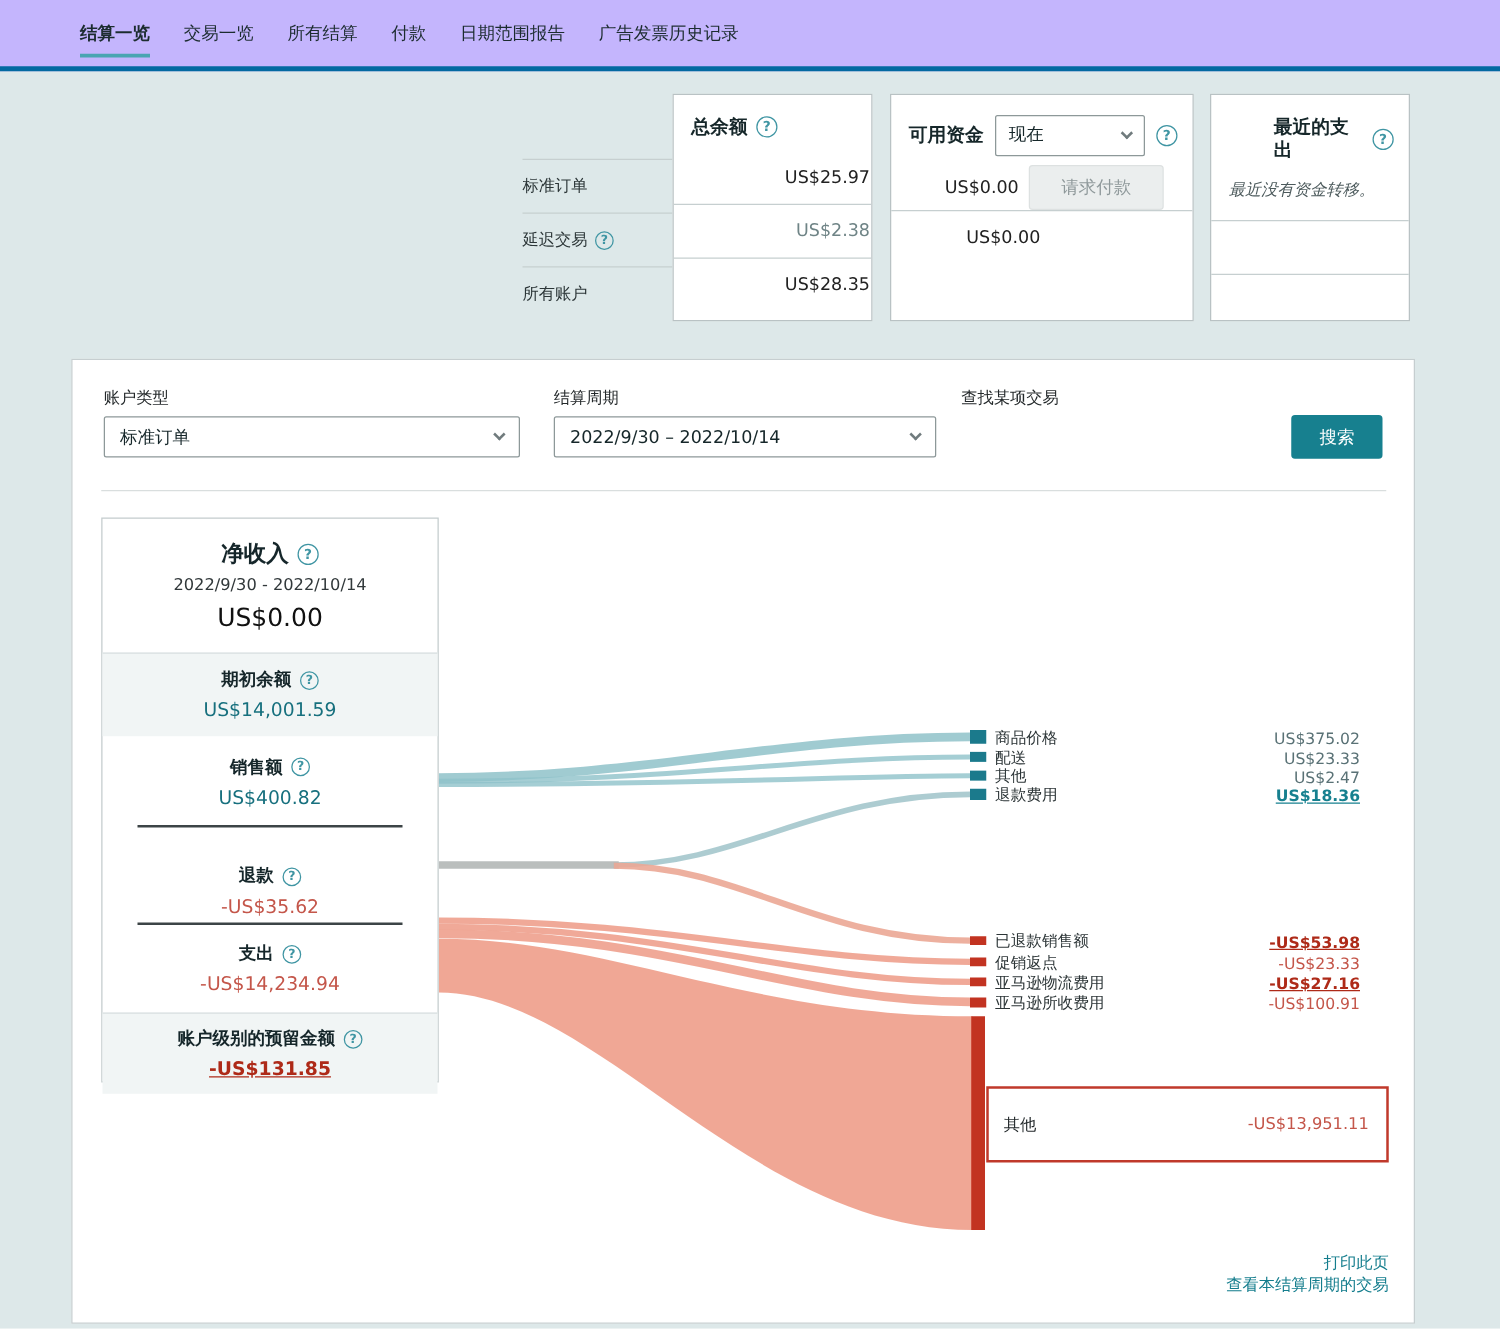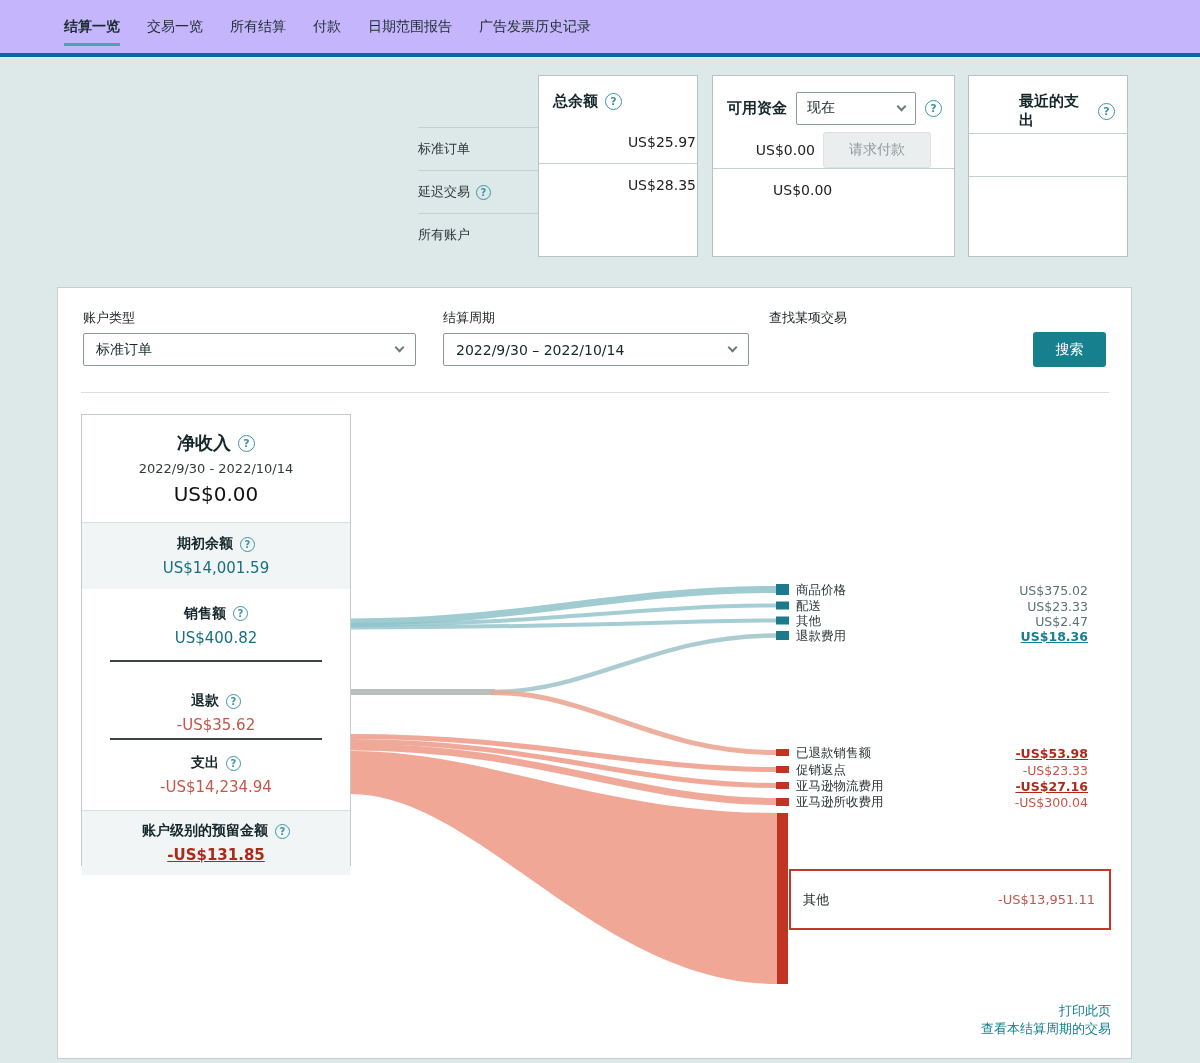--- a/index.html
+++ b/index.html
@@ -130,20 +130,23 @@
   <div class="card card1">
     <div class="card-title">
         <span>总余额</span>
         <span class="help">?</span>
       </div>
     <div class="card-rows">
       <div class="c-row">
           <span class="c-val">US$25.97</span>
         </div>
       <div class="c-row sep">
+          <span class="c-val muted">US$2.38</span>
+        </div>
+      <div class="c-row sep">
           <span class="c-val">US$28.35</span>
         </div>
     </div>
   </div>
 
   <div class="card card2">
     <div class="card2-head">
       <span class="card-title" style="padding:0">可用资金</span>
       <div class="mini-select">
         <span>现在</span>
@@ -160,20 +163,21 @@
         <span class="row2">US$0.00</span>
       </div>
     </div>
   </div>
 
   <div class="card card3">
     <div class="card-title">
         <span>最近的支出</span>
         <span class="help">?</span>
       </div>
+    <div class="empty-note">最近没有资金转移。</div>
     <div class="card-rows" style="margin-top:-6px">
       <div class="c-row sep"></div>
       <div class="c-row sep"></div>
     </div>
   </div>
 
   <div class="panel">
 
     <div class="f-label" style="left:25px; top:21px">账户类型</div>
     <div class="select" style="left:25px; top:45px; width:333px">
@@ -292,21 +296,21 @@
     <div class="sk-row" style="top:474px">
       <span class="lbl">促销返点</span>
       <span class="val neg">-US$23.33</span>
     </div>
     <div class="sk-row" style="top:490px">
       <span class="lbl">亚马逊物流费用</span>
       <span class="val v-link-red">-US$27.16</span>
     </div>
     <div class="sk-row" style="top:506px">
       <span class="lbl">亚马逊所收费用</span>
-      <span class="val neg">-US$300.04</span>
+      <span class="val neg">-US$100.91</span>
     </div>
 
     <div class="other-box">
       <span class="lbl">其他</span>
       <span class="val">-US$13,951.11</span>
     </div>
 
     <div class="foot-links">
       <a>打印此页</a>
       <a>查看本结算周期的交易</a>

